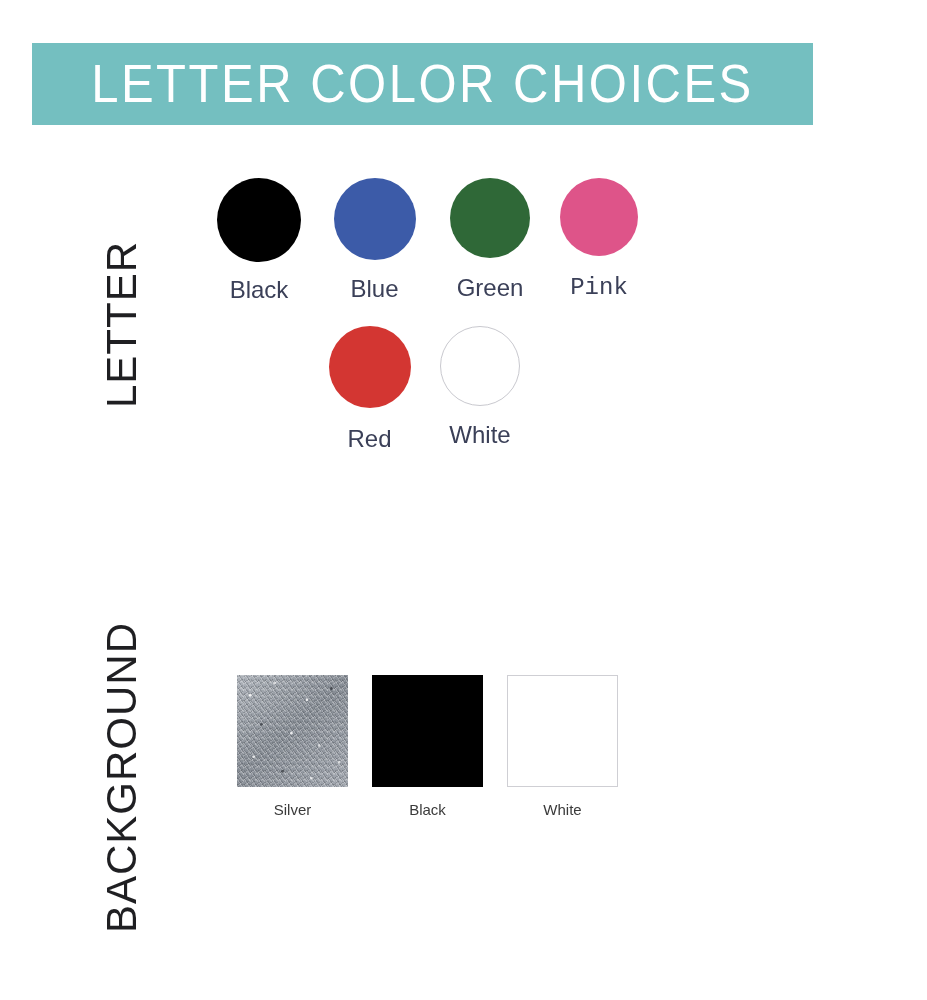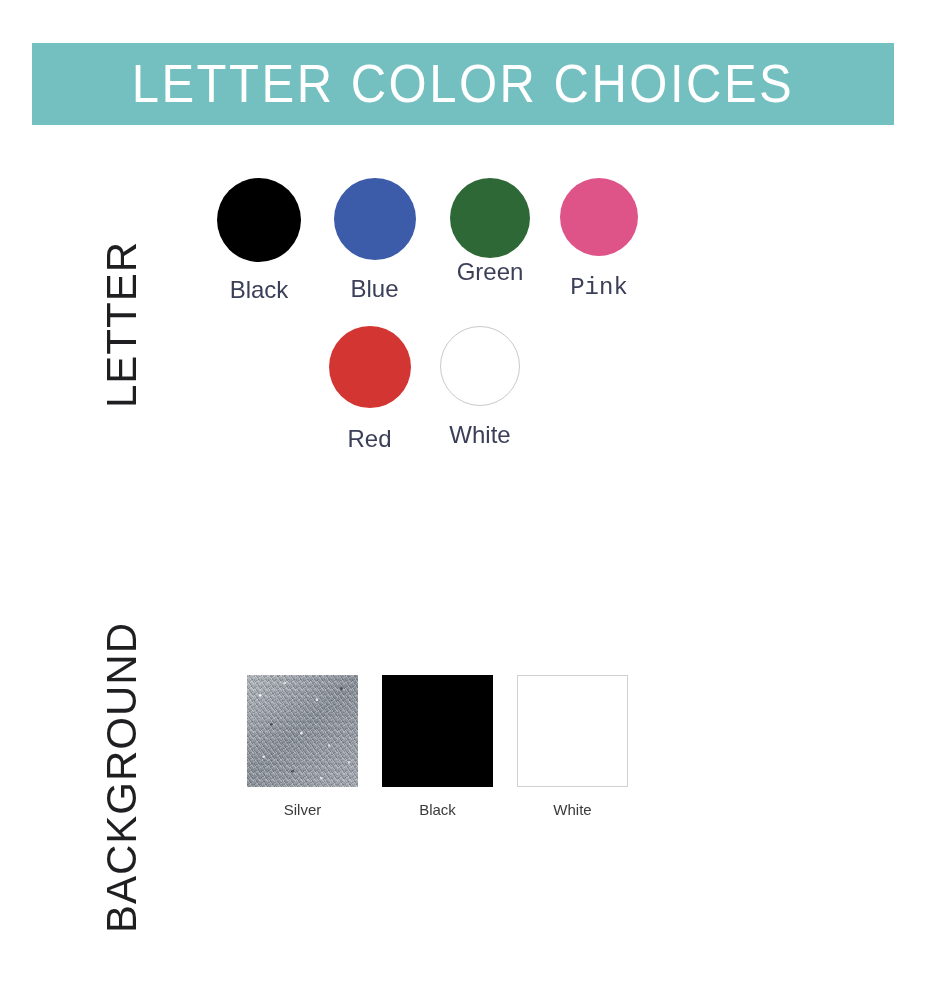--- a/index.html
+++ b/index.html
@@ -14,21 +14,21 @@
     overflow: hidden;
     font-family: "Liberation Sans", sans-serif;
     -webkit-font-smoothing: antialiased;
   }
 
   
   .header-band {
     position: absolute;
     left: 32px;
     top: 43px;
-    width: 862px;
+    width: 781px;
     height: 82px;
     background: #74bfc0;
     display: flex;
     align-items: center;
     justify-content: center;
   }
   .header-title {
     font-family: "Liberation Sans", sans-serif;
     font-size: 49px;
     letter-spacing: 2.5px;
@@ -96,21 +96,21 @@
     font-family: "Liberation Sans", sans-serif;
     font-weight: 300;
     color: #3b4058;
     white-space: nowrap;
     text-align: center;
   }
 
   
   .row-background {
     position: absolute;
-    left: 247px;
+    left: 237px;
     top: 675px;
     display: flex;
     align-items: flex-start;
   }
   .bg-item {
     display: flex;
     flex-direction: column;
     align-items: center;
   }
   .bg-swatch {
@@ -192,21 +192,21 @@
       <span class="letter-label" style="font-size:24px;margin-top:14px;">Black</span>
     </div>
 
     <div class="letter-item" style="width:113px;">
       <span class="circle" style="width:82px;height:82px;background:#3c5ba8;"></span>
       <span class="letter-label" style="font-size:24px;margin-top:15px;">Blue</span>
     </div>
 
     <div class="letter-item" style="width:118px;">
       <span class="circle" style="width:80px;height:80px;background:#2f6837;"></span>
-      <span class="letter-label" style="font-size:24px;">Green</span>
+      <span class="letter-label" style="font-size:24px;margin-top:16px;">Green</span>
     </div>
 
 
     <div class="letter-item" style="width:100px;">
       <span class="circle" style="width:78px;height:78px;background:#de5489;"></span>
       <span class="letter-label" style="font-size:24px;margin-top:18px;font-family:Liberation Mono, monospace;">Pink</span>
     </div>
 
   </div>
 

